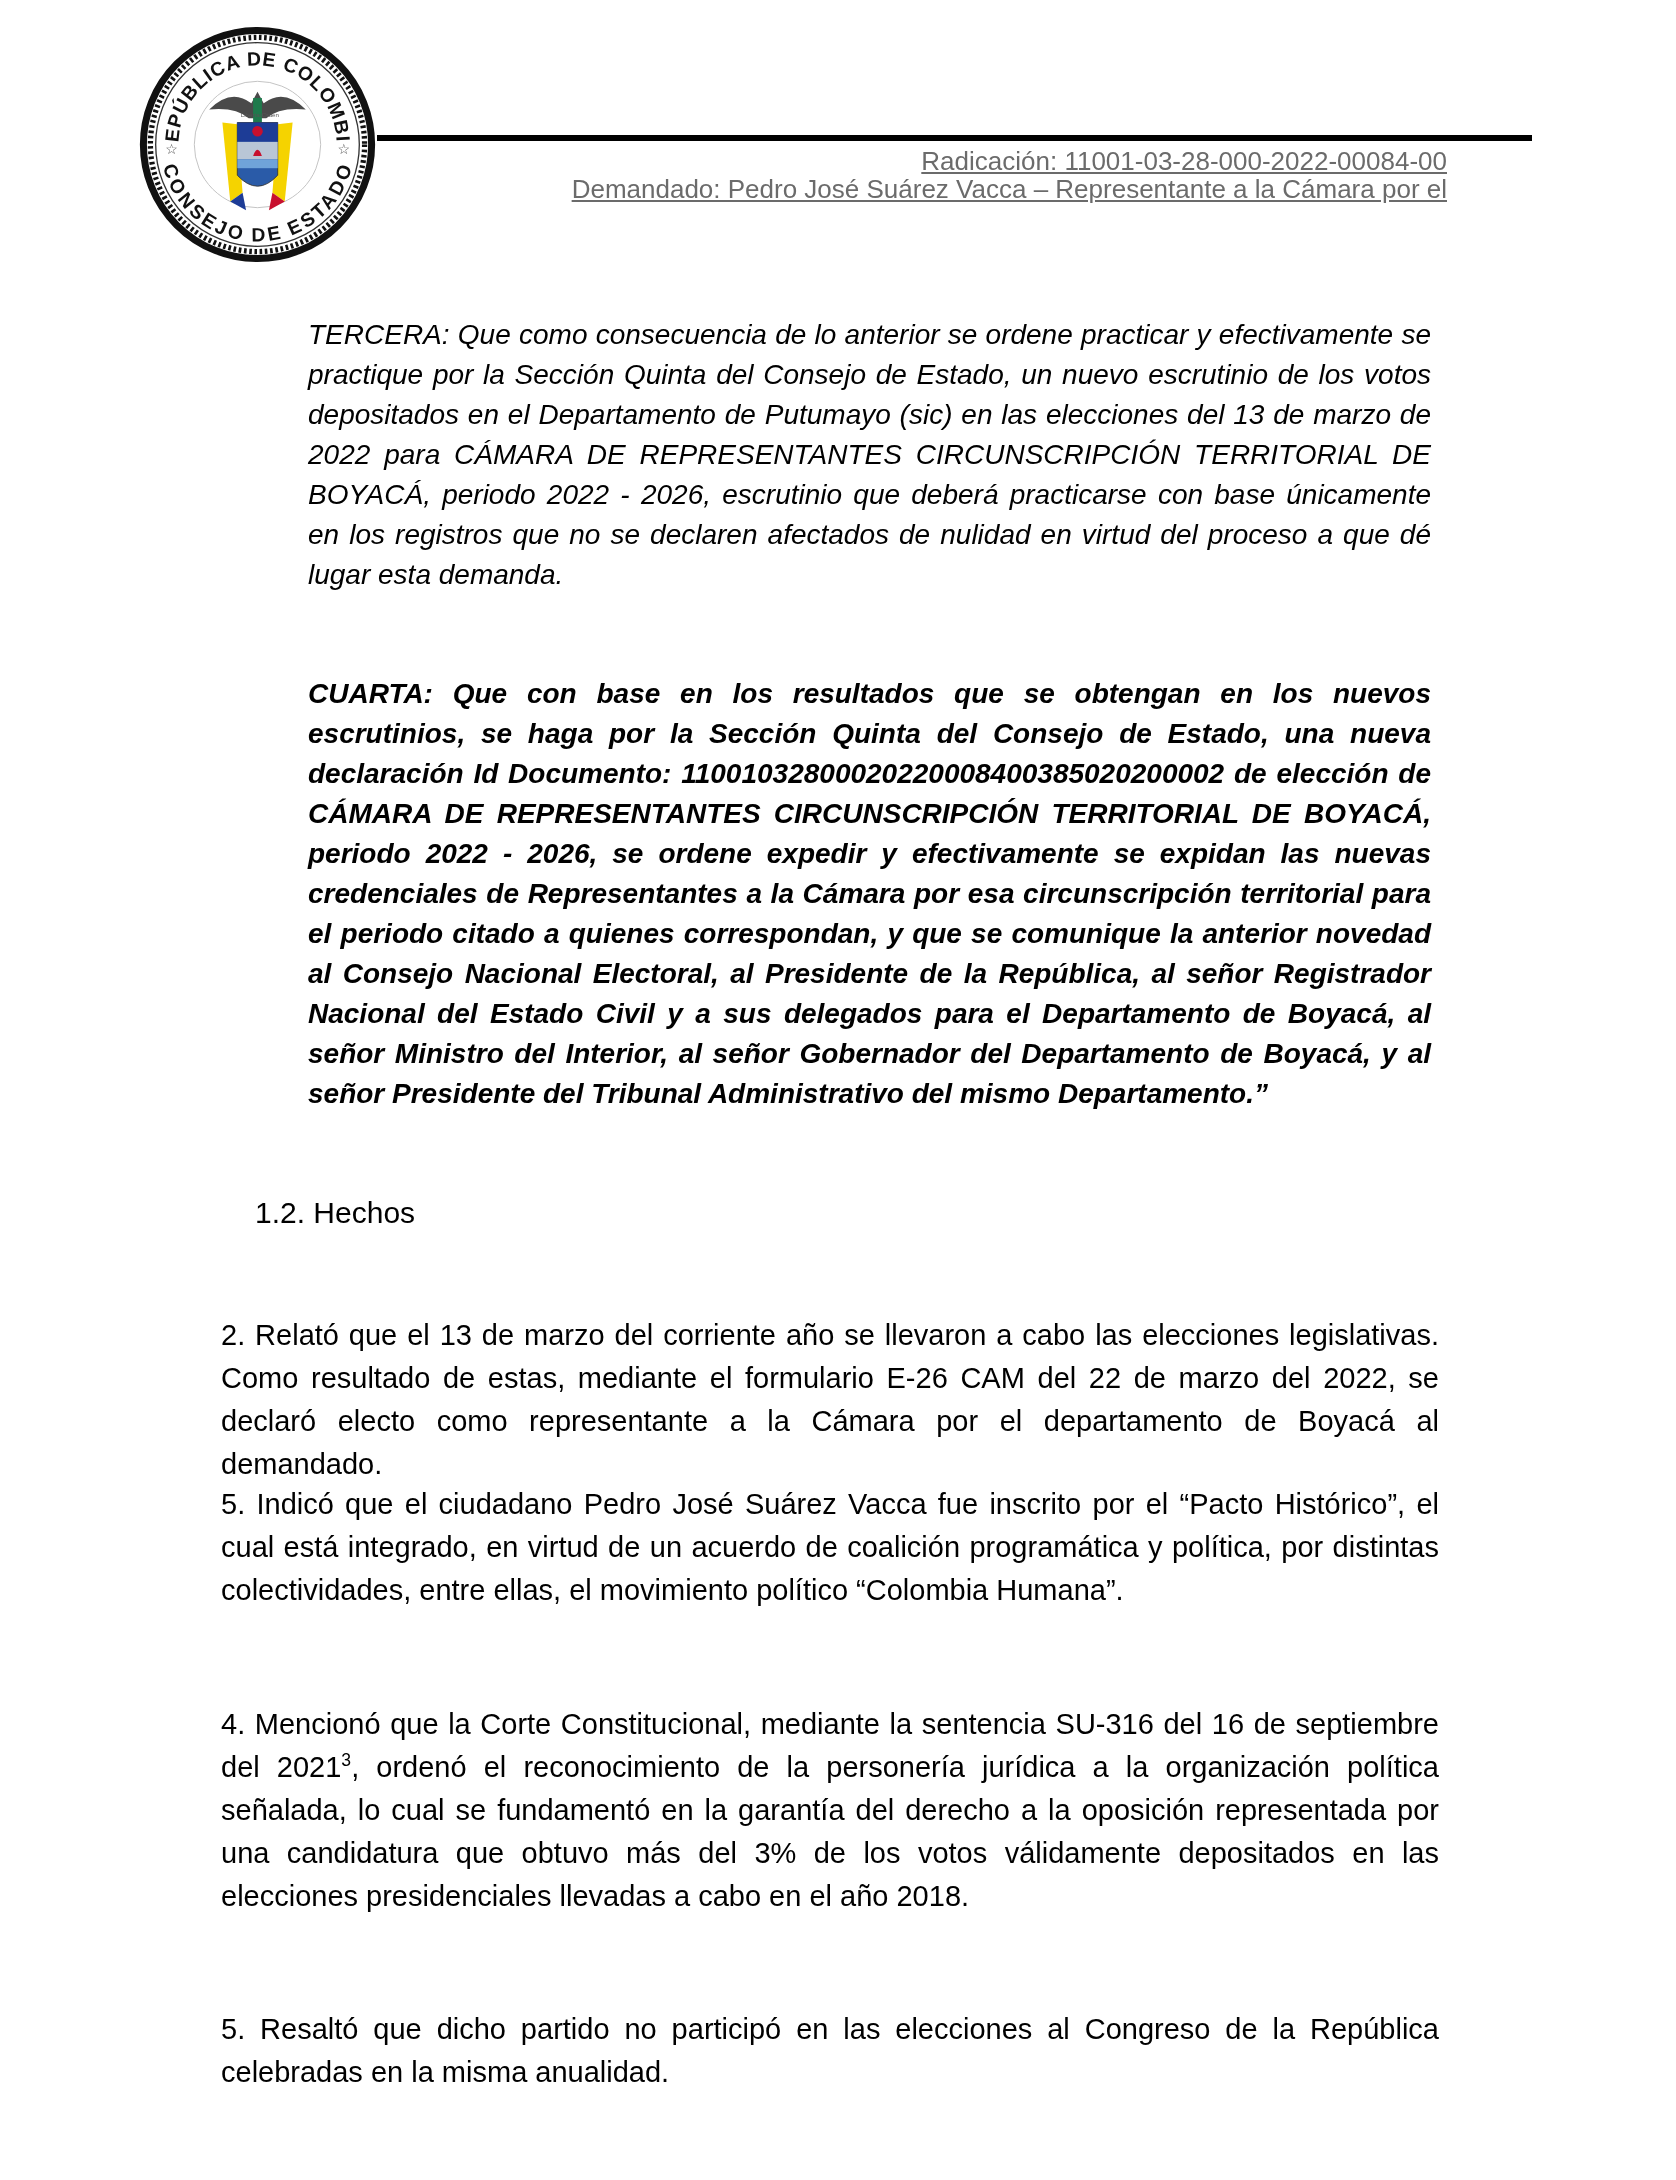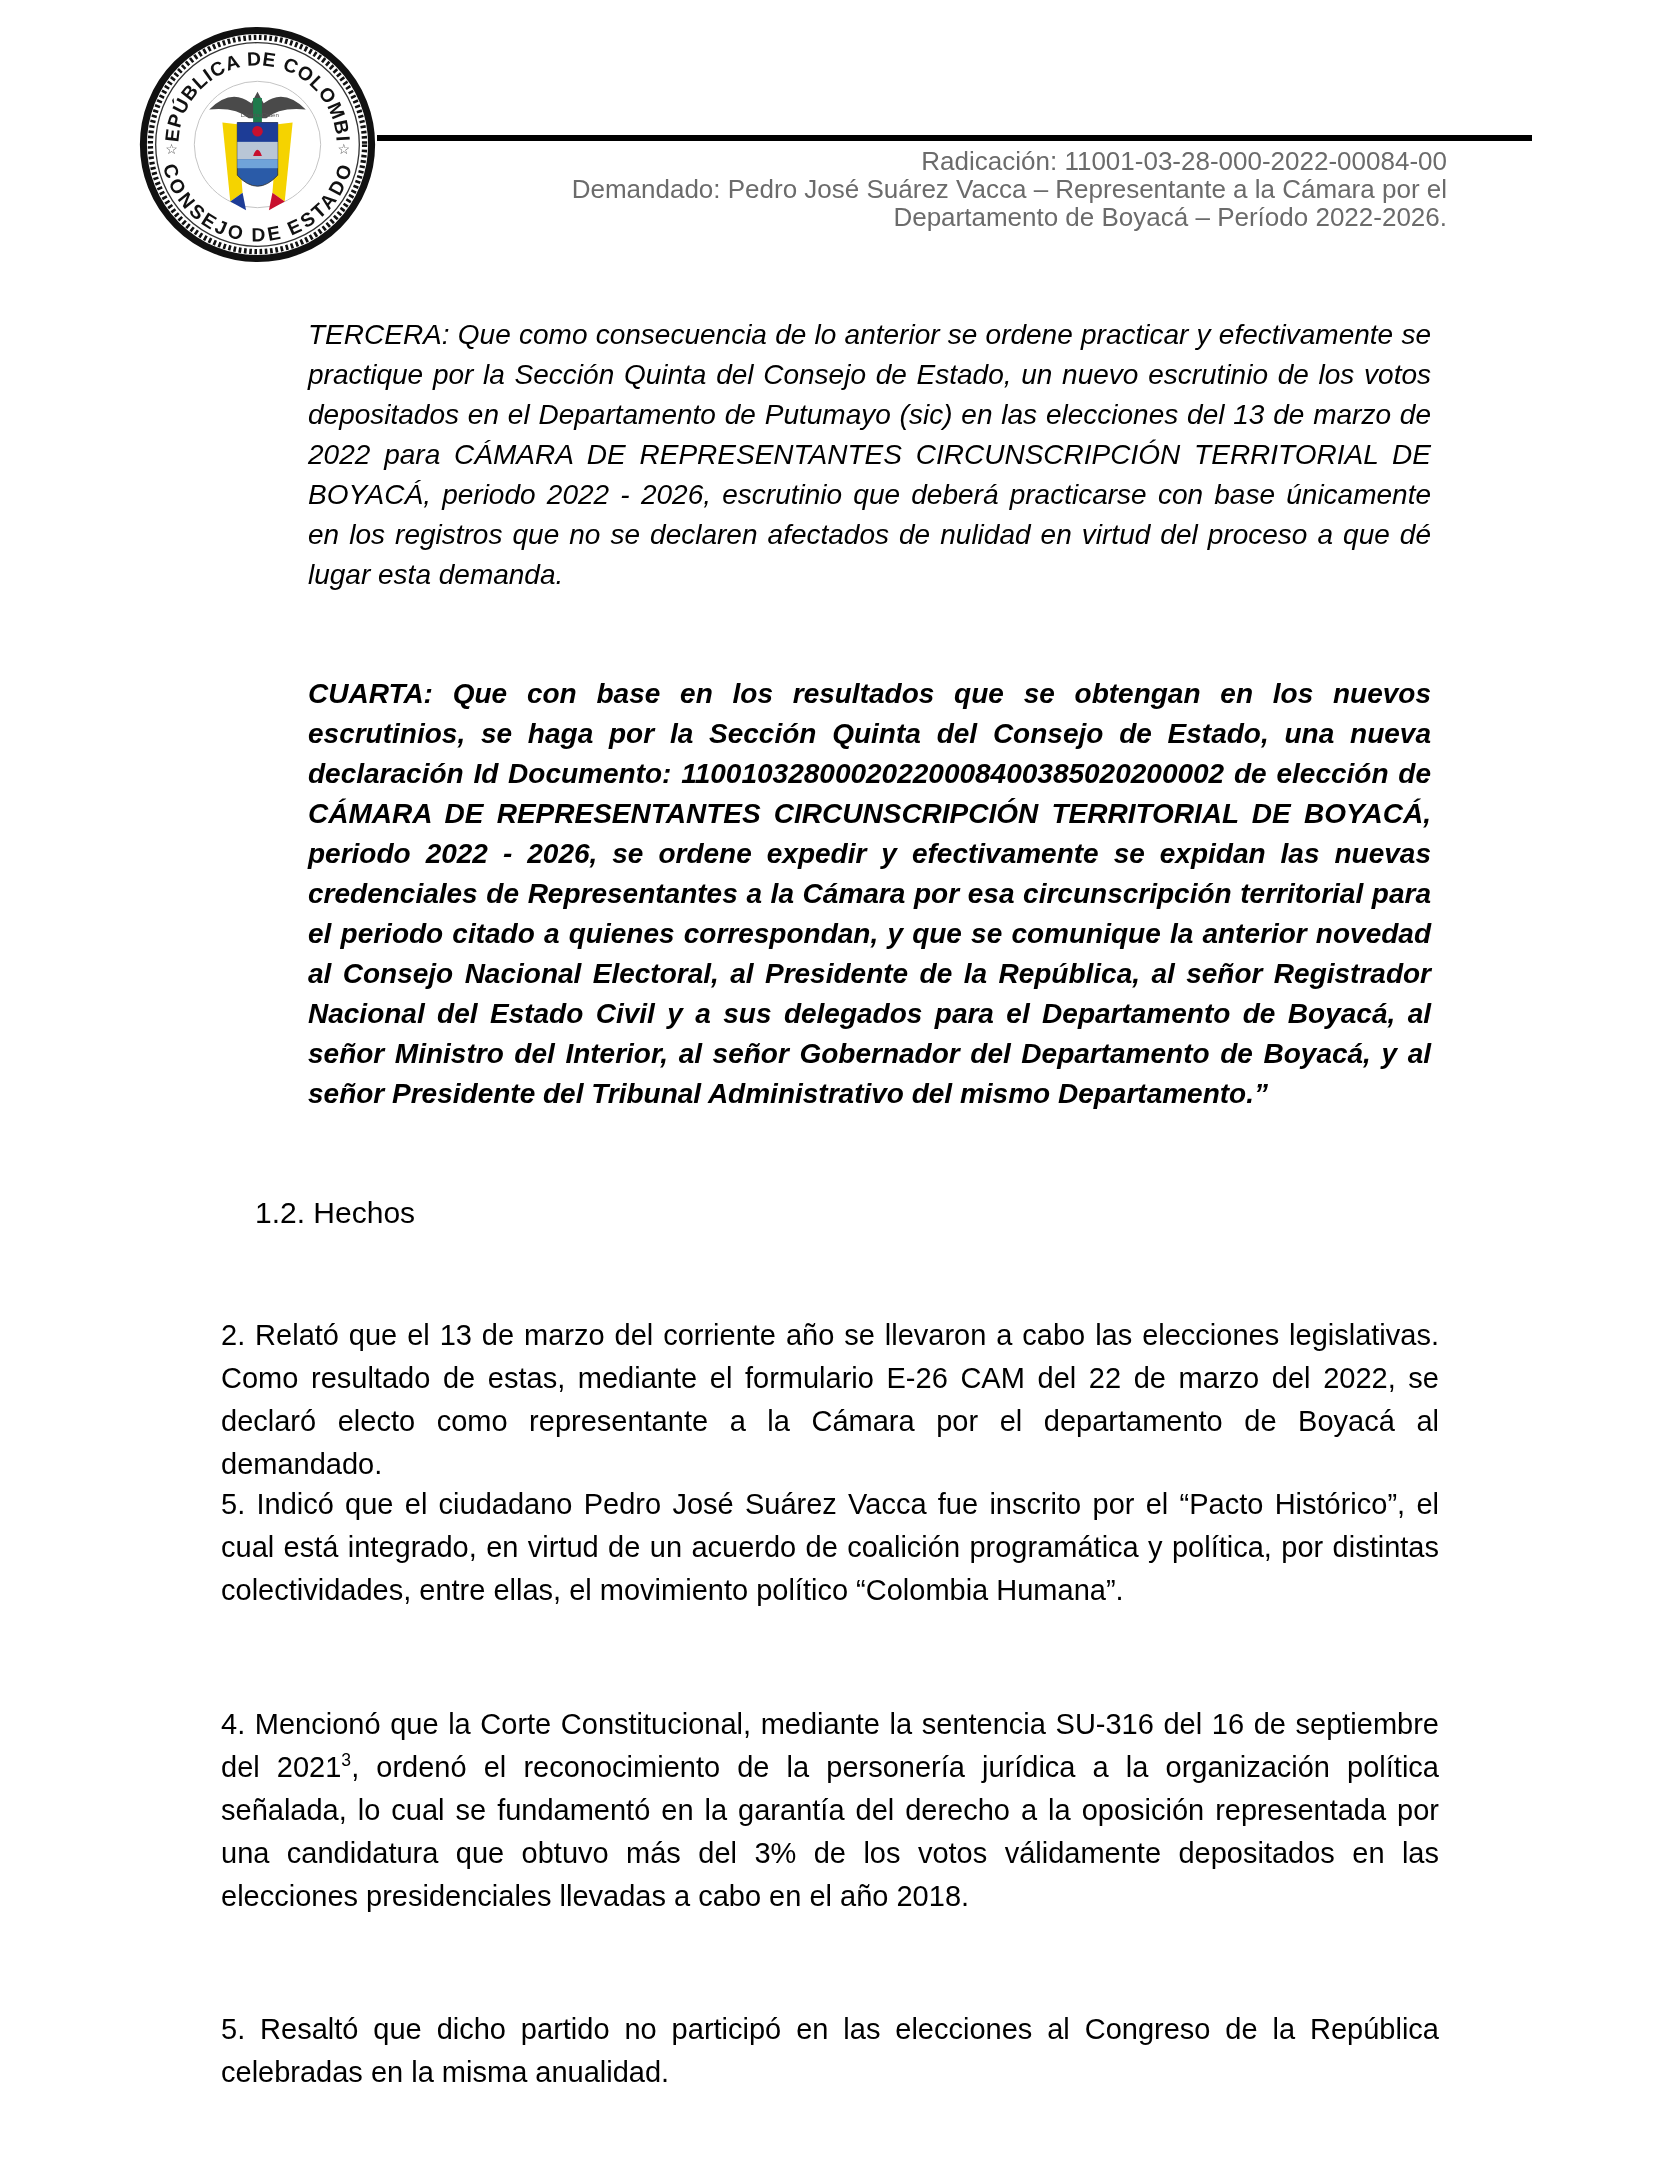--- a/index.html
+++ b/index.html
@@ -1,20 +1,20 @@
 <!DOCTYPE html>
 <html style="font-size:14px"><head>
 <meta charset="utf-8">
 <style>
   html, body { margin:0; padding:0; background:#ffffff; }
   body { width:1677px; height:2180px; position:relative; overflow:hidden; font-family:"Liberation Sans", sans-serif; color:#000; }
   .seal { position:absolute; left:139px; top:26px; width:237px; height:237px; }
   .rule { position:absolute; left:377px; top:135px; width:1155px; height:6.1px; background:#000; }
   .header-info { position:absolute; right:230px; top:147px; text-align:right; color:#6b6b6b; font-size:26px; line-height:28px; }
-  .header-info div { white-space:nowrap; }
+  .header-info div { white-space:nowrap;text-decoration:underline; }
   .quote { position:absolute; left:300px; width:1139px; font-style:italic; font-size:28px; line-height:40px; text-align:justify; }
   .quote p { margin:8px; }
   .body { position:absolute; left:221px; width:1218px; font-size:29px; line-height:43px; text-align:justify; }
   .body p { margin:0; }
   .heading { position:absolute; left:223px; font-weight:normal; font-size:30px;margin-left:32px; }
   sup { font-size:17.6px; line-height:0; }
 </style>
 </head>
 <body>
 
@@ -54,21 +54,20 @@
     <text x="116" y="104" font-size="7" fill="#555">Libertad</text>
     <text x="140" y="104" font-size="7" fill="#555">Orden</text>
   </svg>
 </div>
 
 <div class="rule"></div>
 
 <div class="header-info">
   <div>Radicación: 11001-03-28-000-2022-00084-00</div>
   <div>Demandado: Pedro José Suárez Vacca – Representante a la Cámara por el</div>
-  <div>Departamento de Boyacá – Período 2022-2026.</div>
 </div>
 
 <div class="quote" style="top:307px;">
   <p>TERCERA: Que como consecuencia de lo anterior se ordene practicar y efectivamente se practique por la Sección Quinta del Consejo de Estado, un nuevo escrutinio de los votos depositados en el Departamento de Putumayo (sic) en las elecciones del 13 de marzo de 2022 para CÁMARA DE REPRESENTANTES CIRCUNSCRIPCIÓN TERRITORIAL DE BOYACÁ, periodo 2022 - 2026, escrutinio que deberá practicarse con base únicamente en los registros que no se declaren afectados de nulidad en virtud del proceso a que dé lugar esta demanda.</p>
 </div>
 
 <div class="quote" style="top:666px;font-weight:bold;">
   <p>CUARTA: Que con base en los resultados que se obtengan en los nuevos escrutinios, se haga por la Sección Quinta del Consejo de Estado, una nueva declaración Id Documento: 11001032800020220008400385020200002 de elección de CÁMARA DE REPRESENTANTES CIRCUNSCRIPCIÓN TERRITORIAL DE BOYACÁ, periodo 2022 - 2026, se ordene expedir y efectivamente se expidan las nuevas credenciales de Representantes a la Cámara por esa circunscripción territorial para el periodo citado a quienes correspondan, y que se comunique la anterior novedad al Consejo Nacional Electoral, al Presidente de la República, al señor Registrador Nacional del Estado Civil y a sus delegados para el Departamento de Boyacá, al señor Ministro del Interior, al señor Gobernador del Departamento de Boyacá, y al señor Presidente del Tribunal Administrativo del mismo Departamento.”</p>
 </div>
 

